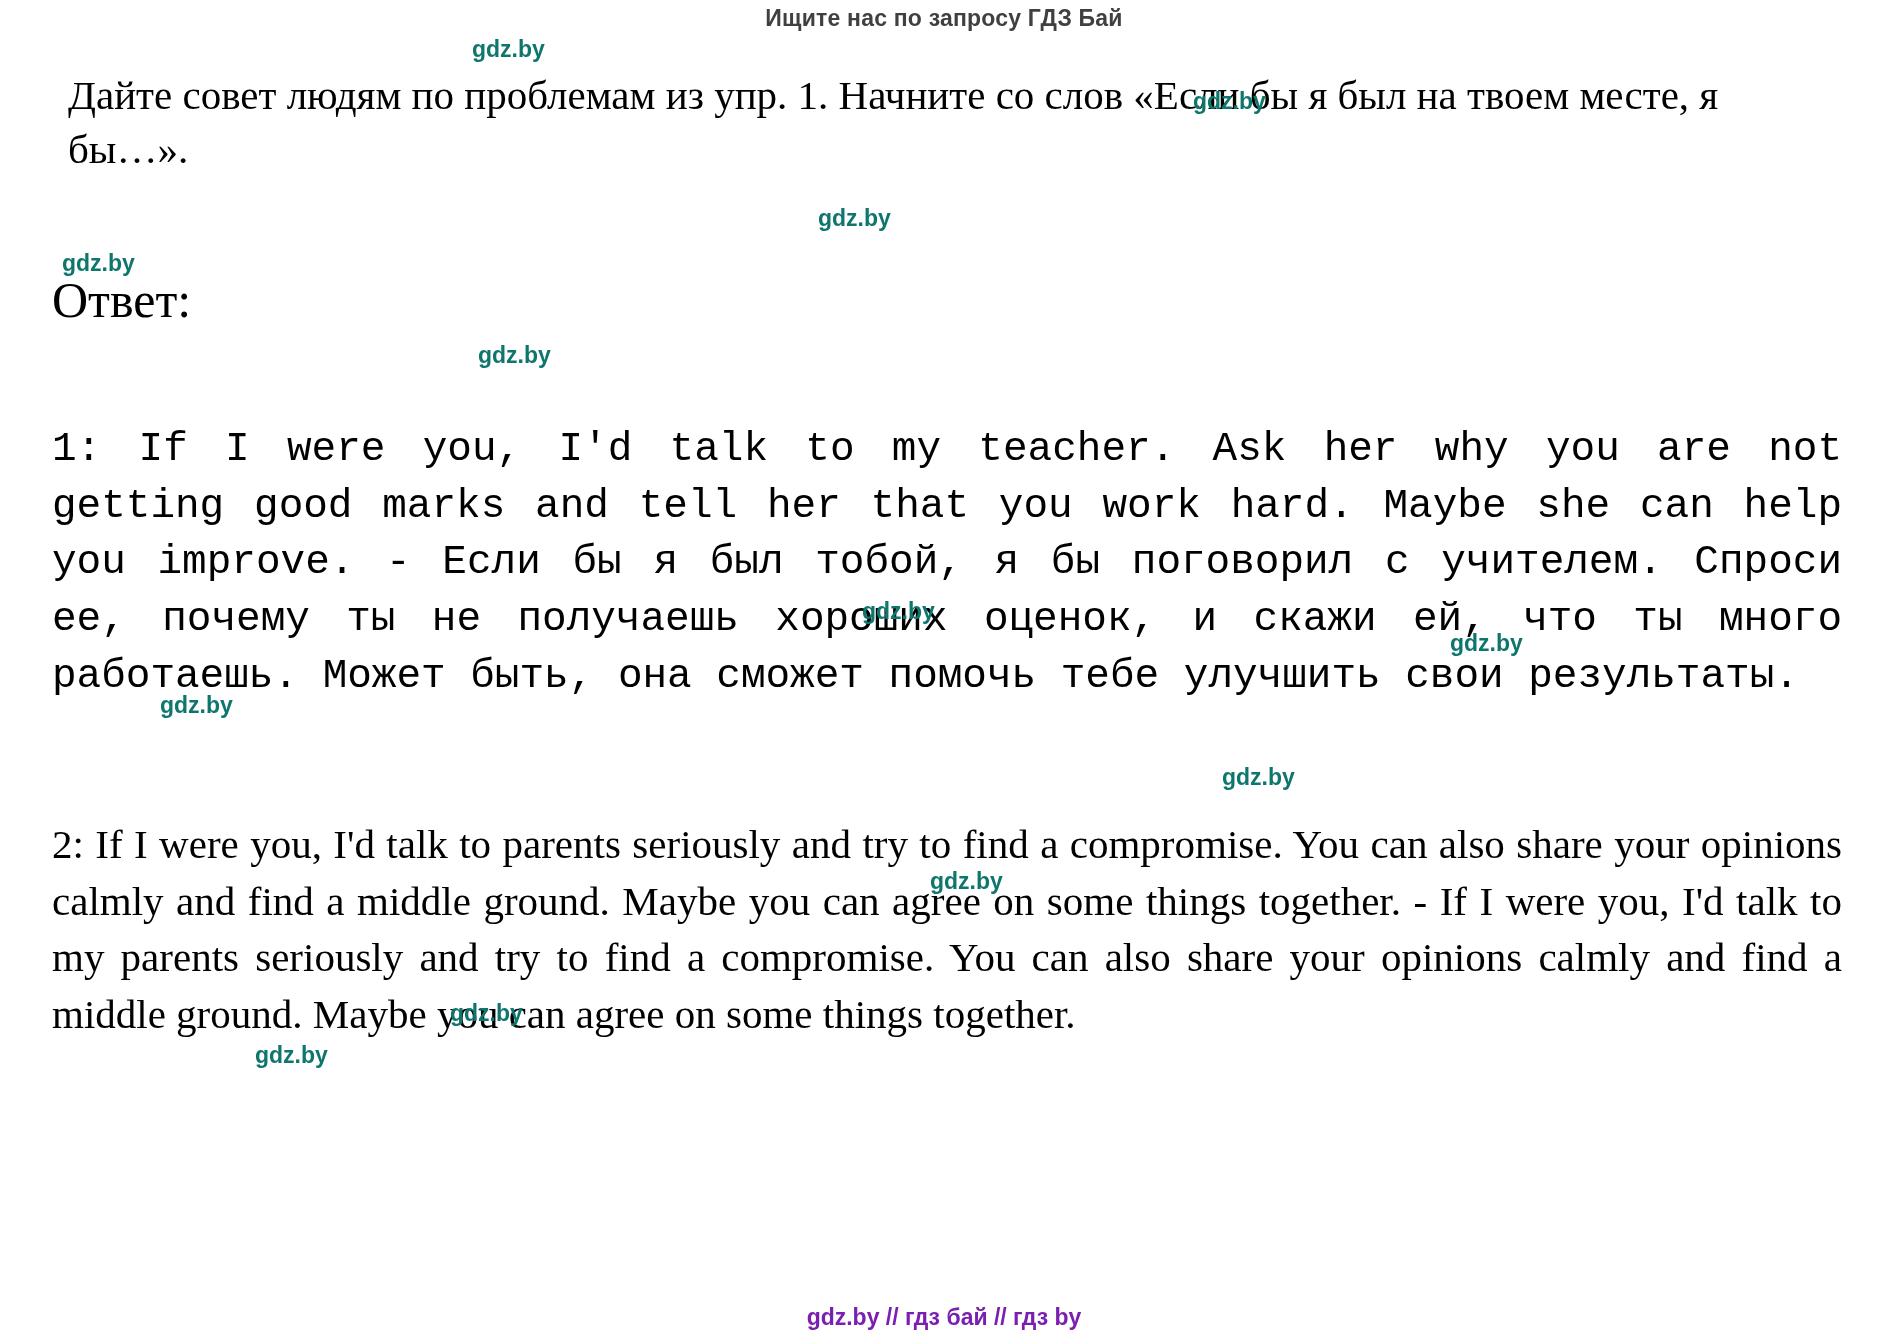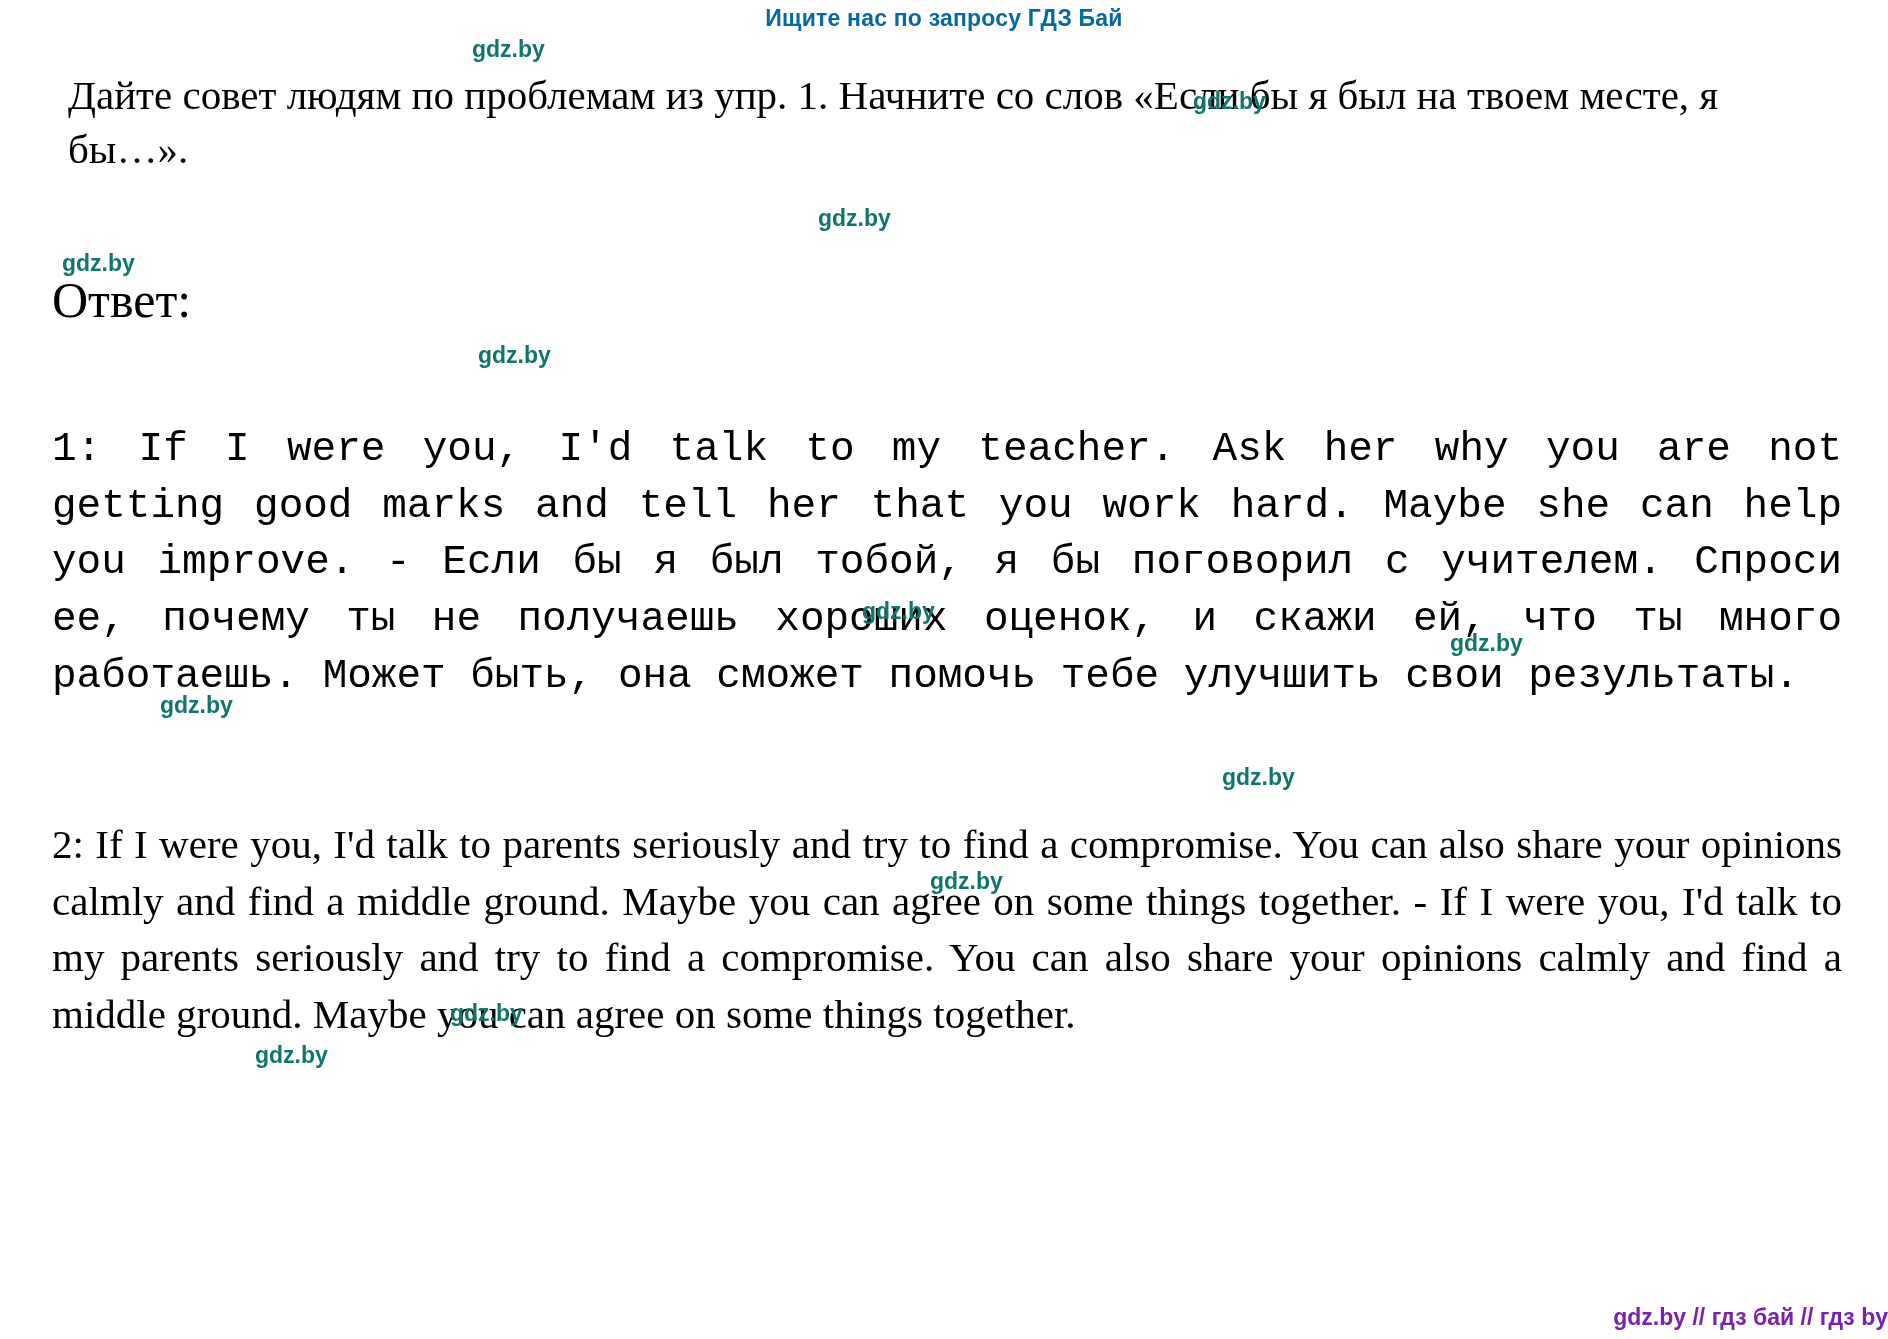--- a/index.html
+++ b/index.html
@@ -26,21 +26,21 @@
 
   .top-banner {
     position: absolute;
     top: 0;
     left: 0;
     width: 1888px;
     text-align: center;
     font-family: "Liberation Sans", sans-serif;
     font-weight: bold;
     font-size: 23px;
-    color: #0369a1;
+    color: #404040;
     padding-top: 5px;
     letter-spacing: 0.2px;
   }
 
   .content {
     position: absolute;
     top: 52px;
     left: 52px;
     width: 1790px;
   }
@@ -75,21 +75,21 @@
   }
 
   .para-1 { margin-top: 88px; font-family: Liberation Mono, monospace; }
   .para-2 { margin-top: 112px; }
 
   .bottom-banner {
     position: absolute;
     left: 0;
     bottom: 8px;
     width: 1888px;
-    text-align: right;
+    text-align: center;
     font-family: "Liberation Sans", sans-serif;
     font-weight: bold;
     font-size: 23px;
     color: #7a1fb0;
   }
 
   
   .wm {
     position: absolute;
     font-family: "Liberation Sans", sans-serif;

